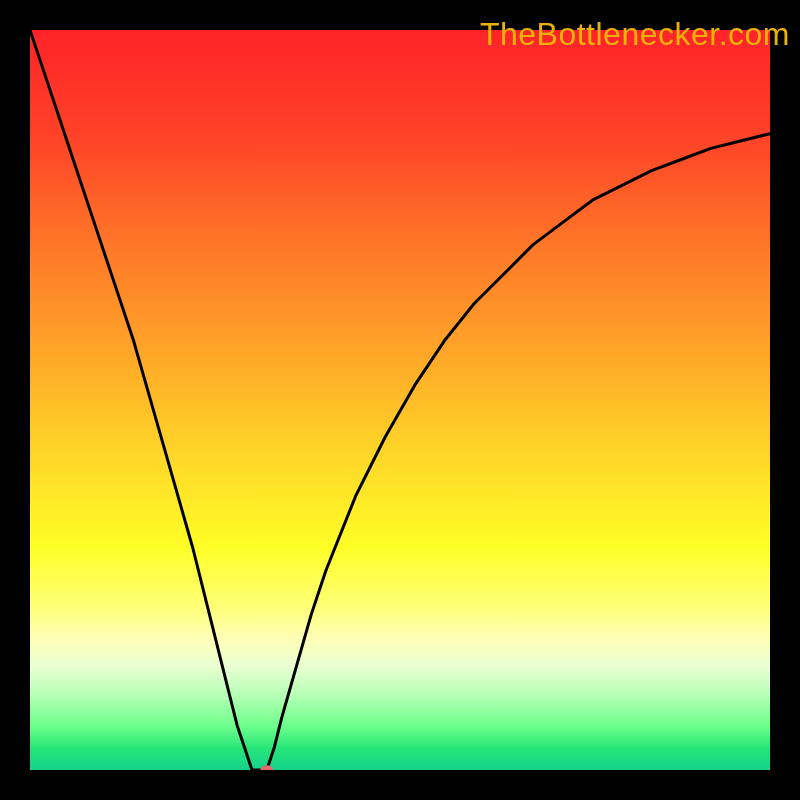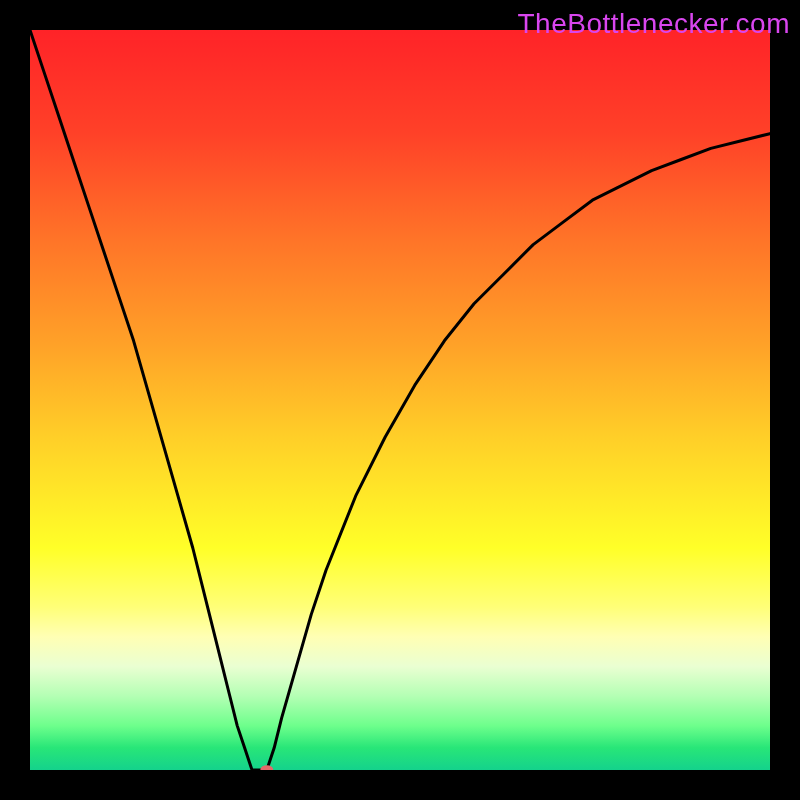--- a/index.html
+++ b/index.html
@@ -19,24 +19,24 @@
   }
   .plot-area {
     position: absolute;
     left: 30px;
     top: 30px;
     width: 740px;
     height: 740px;
   }
   .watermark {
     position: absolute;
-    top: 8px;
+    top: 16px;
     right: 10px;
-    color: #d946ef;
-    font-size: 28px;
+    color: #eab308;
+    font-size: 32px;
     letter-spacing: 0.5px;
     user-select: none;
   }
 </style>
 </head>
 <body>
 
 <div class="stage">
   <svg class="plot-area" viewBox="0 0 740 740" width="740" height="740" preserveAspectRatio="none">
     <defs>

